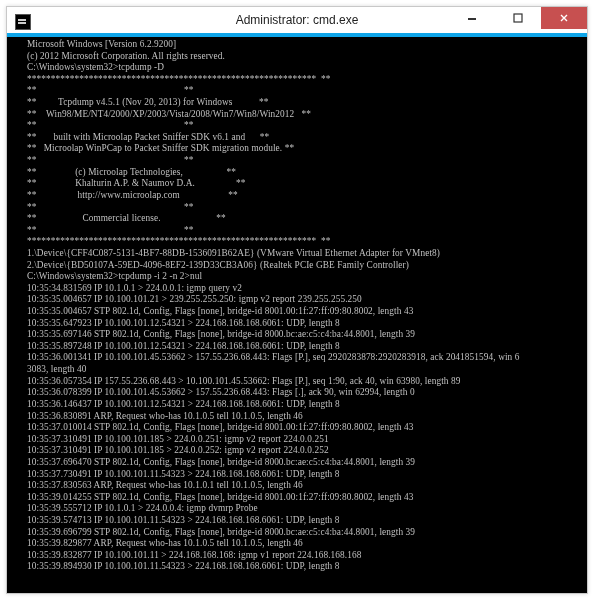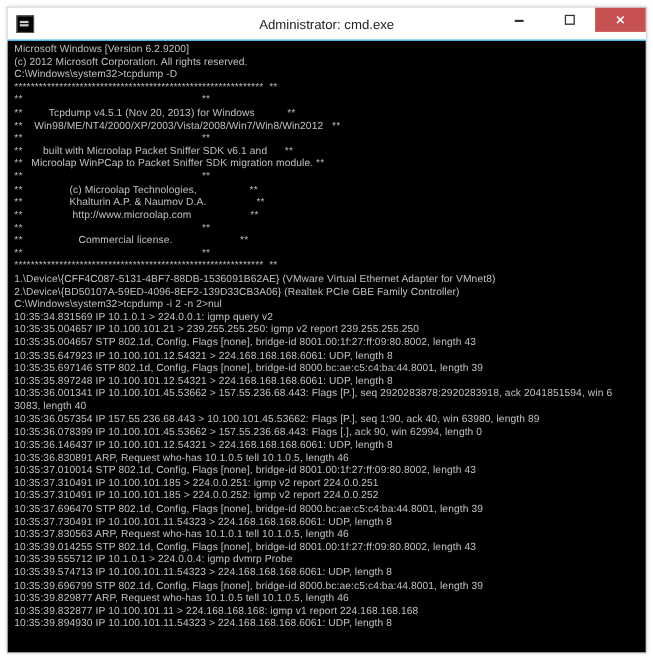--- a/index.html
+++ b/index.html
@@ -22,21 +22,21 @@
   box-shadow: 0 0 4px rgba(0,0,0,0.15);
   display: flex;
   flex-direction: column;
 }
 .titlebar {
   height: 30px;
   background: #fff;
   display: flex;
   align-items: center;
   position: relative;
-  border-bottom: 1px solid #0ea5e9;
+  border-bottom: 4px solid #0ea5e9;
 }
 .title {
   flex: 1;
   text-align: center;
   font-size: 12px;
   color: #222;
   font-family: "Segoe UI", Arial, sans-serif;
 }
 .controls {
   position: absolute;
@@ -77,24 +77,24 @@
   top: 4px;
   width: 8px;
   height: 2px;
   background: #ccc;
   box-shadow: 0 3px 0 #ccc;
 }
 .console {
   flex: 1;
   background: #000;
   color: #c0c0c0;
-  font-family: Liberation Sans, sans-serif;
+  font-family: Liberation Serif, serif;
   font-size: 9.3px;
   line-height: 1.25;
-  padding: 2px 6px;
+  padding: 2px 20px;
   overflow: hidden;
   white-space: pre;
   letter-spacing: 0.01em;
 }
 .console .line { display: block; }
 </style>
 </head>
 <body>
 
 <div class="window">

